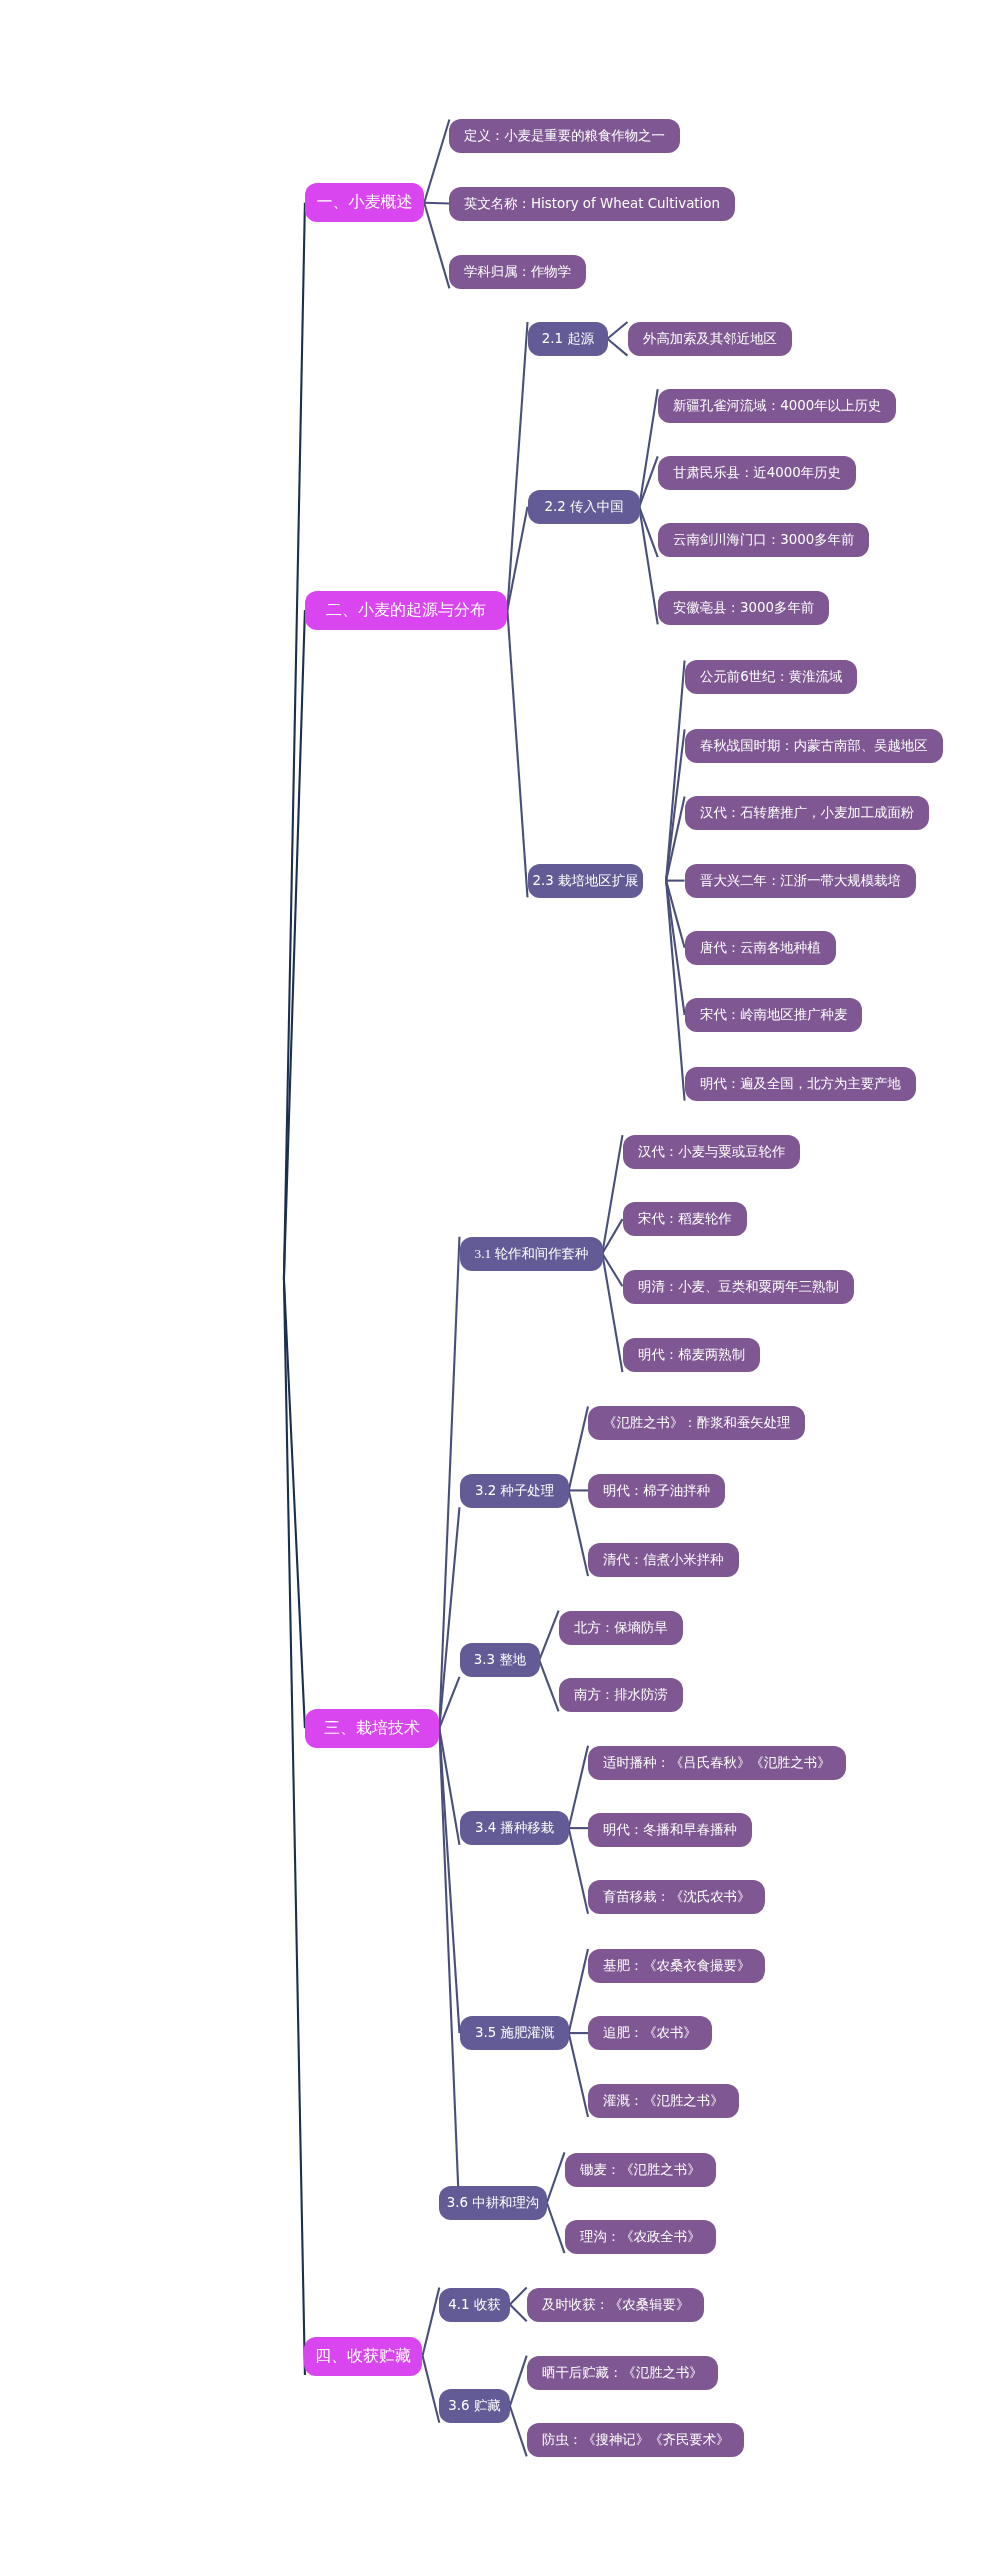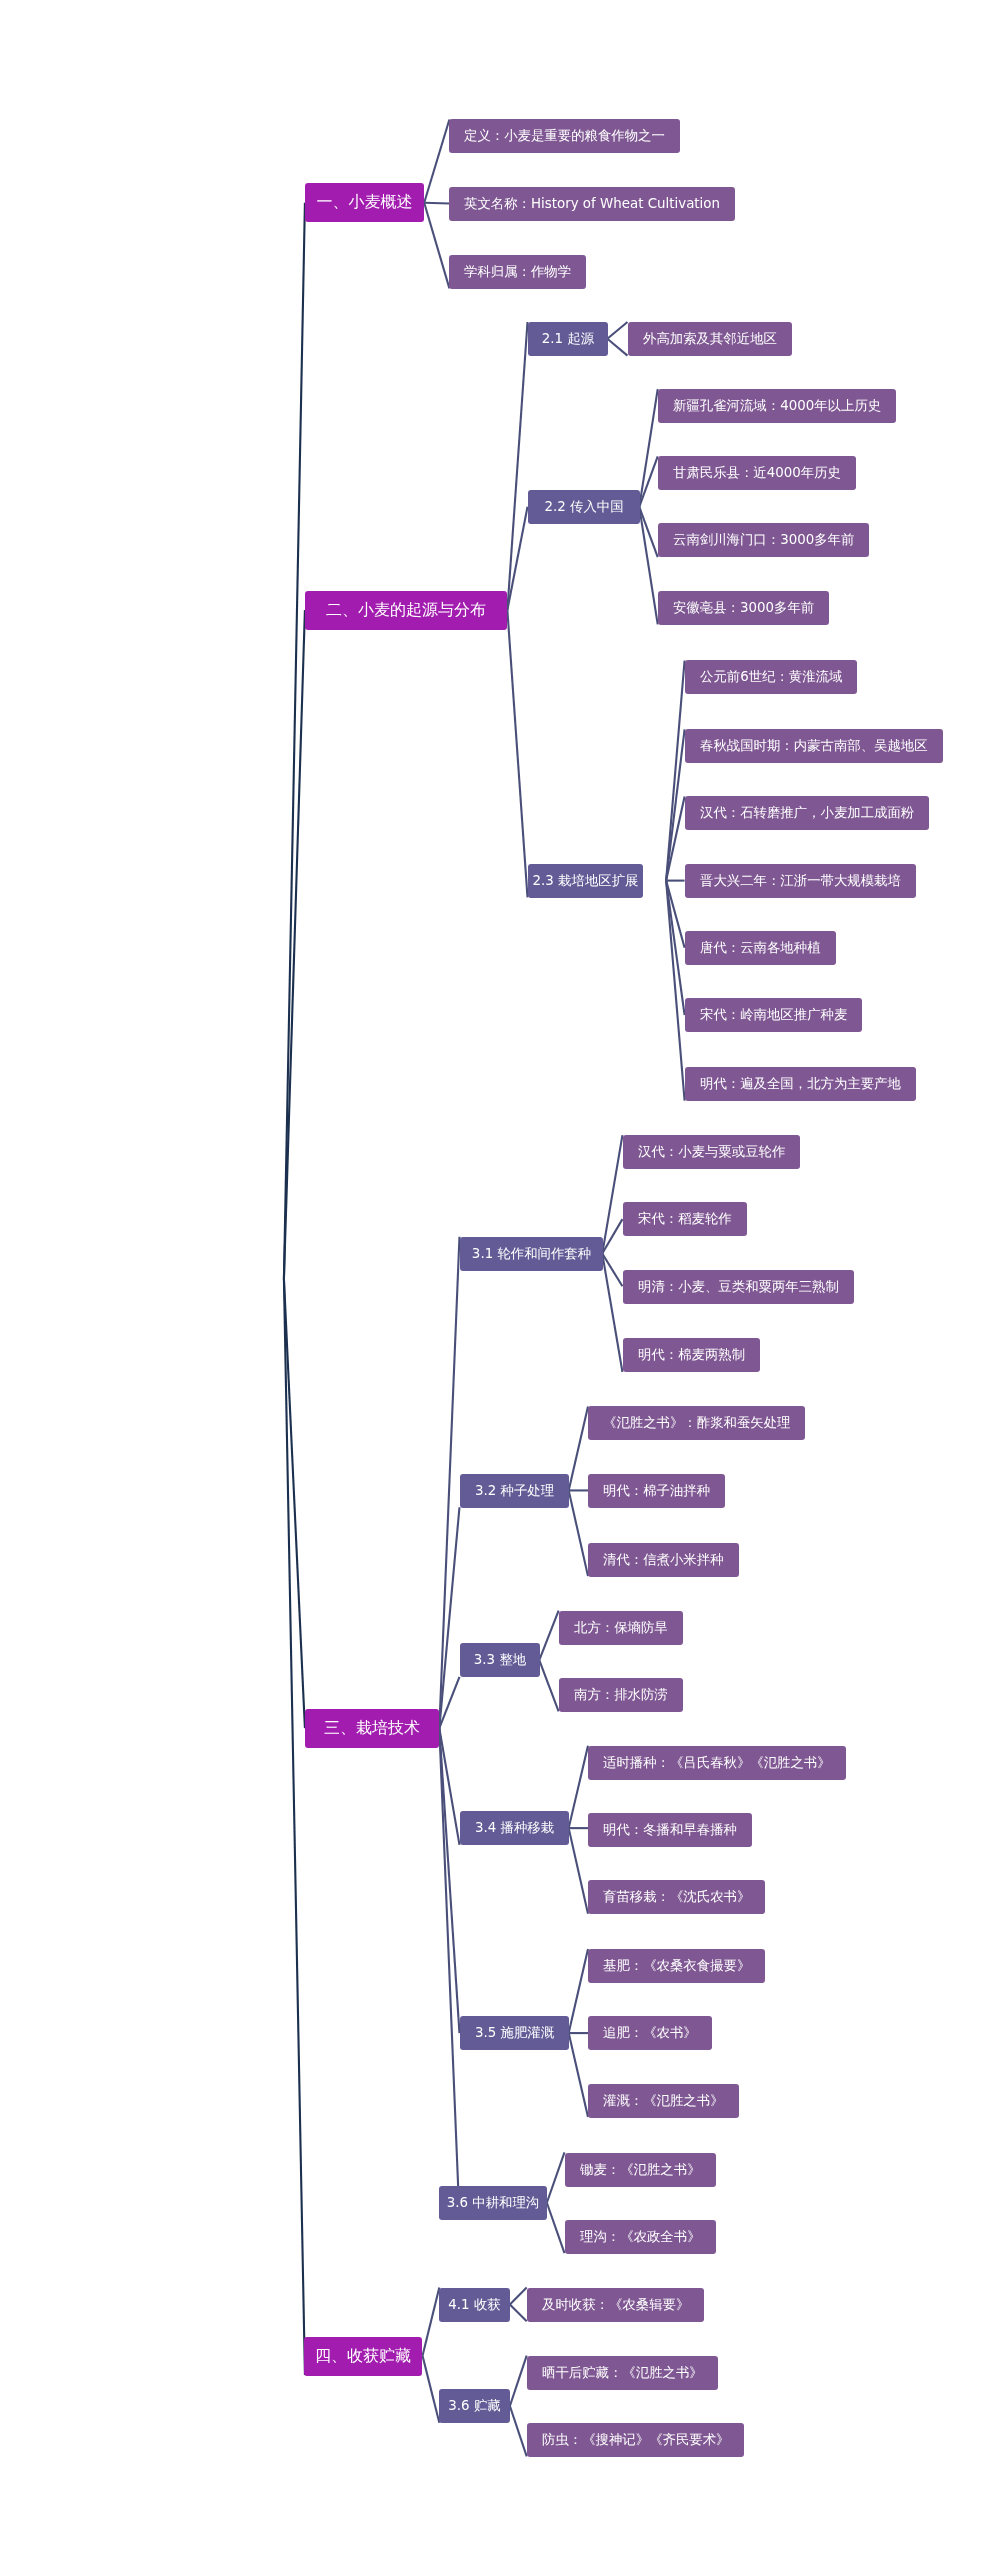--- a/index.html
+++ b/index.html
@@ -1,23 +1,23 @@
 <!DOCTYPE html>
 <html style="font-size:13.4px"><head>
 <meta charset="utf-8">
 <style>
   html, body { margin: 0; padding: 0; background: #ffffff; }
   body { width: 1008px; height: 2576px; position: relative; overflow: hidden;
          font-family: "DejaVu Sans", "Liberation Sans", sans-serif; }
   #canvas { position: absolute; left: 0; top: 0; width: 1008px; height: 2576px; }
   svg.links { position: absolute; left: 0; top: 0; width: 1008px; height: 2576px; }
   .node { position: absolute; color: #ffffff; white-space: nowrap; box-sizing: border-box;
-          display: flex; align-items: center; border-radius: 3px; }
+          display: flex; align-items: center; border-radius: 12px; }
   .root { background: #1b2f4e; font-size: 21px; padding: 0 20px; justify-content: center; border-radius: 2.5px; }
-  .l1 { background: #a21caf; font-size: 16px; padding: 0 17px; justify-content: center; }
+  .l1 { background: #d946ef; font-size: 16px; padding: 0 17px; justify-content: center; }
   .l2 { background: #625b96; font-size: 13.4px; padding: 0 13.4px; justify-content: center; }
   .leaf { background: #7f5893; font-size: 13.4px; padding: 0 15px; }
 </style>
 </head>
 <body>
 
 <div id="canvas">
   <svg class="links" xmlns="http://www.w3.org/2000/svg" viewBox="0 0 1200 3066" width="1008" height="2576">
     <g fill="none" stroke-width="2.5" stroke-linejoin="round">
 
@@ -157,21 +157,21 @@
       <span>宋代：岭南地区推广种麦</span>
     </div>
   <div class="node leaf" style="left:685px;top:1067px;height:34px;">
       <span>明代：遍及全国，北方为主要产地</span>
     </div>
 
   <div class="node l1" style="left:305px;top:1709px;width:134px;height:39px;">
     <span>三、栽培技术</span>
   </div>
 
-  <div class="node l2" style="left:460px;top:1237px;width:143px;height:34px;">
+  <div class="node l2" style="left:460px;top:1237px;width:143px;height:34px;font-family:Liberation Serif, serif;">
       <span>3.1 轮作和间作套种</span>
     </div>
   <div class="node leaf" style="left:623px;top:1135px;height:34px;justify-content:center;">
       <span>汉代：小麦与粟或豆轮作</span>
     </div>
   <div class="node leaf" style="left:623px;top:1202px;height:34px;">
       <span>宋代：稻麦轮作</span>
     </div>
   <div class="node leaf" style="left:623px;top:1270px;height:34px;">
       <span>明清：小麦、豆类和粟两年三熟制</span>

